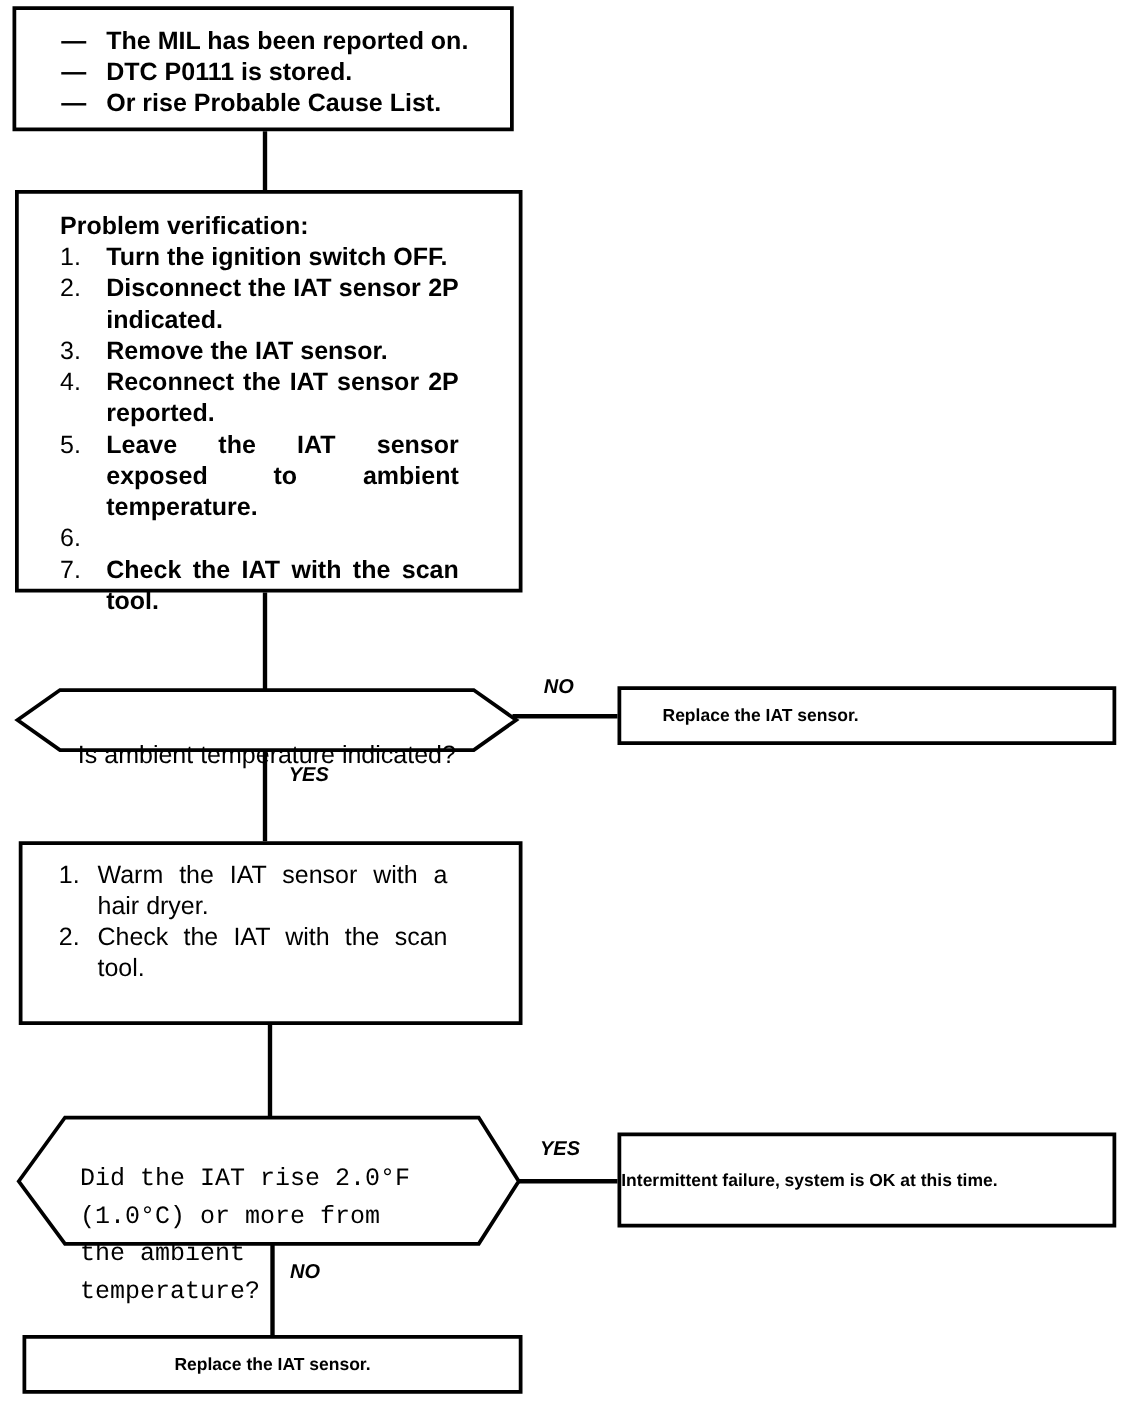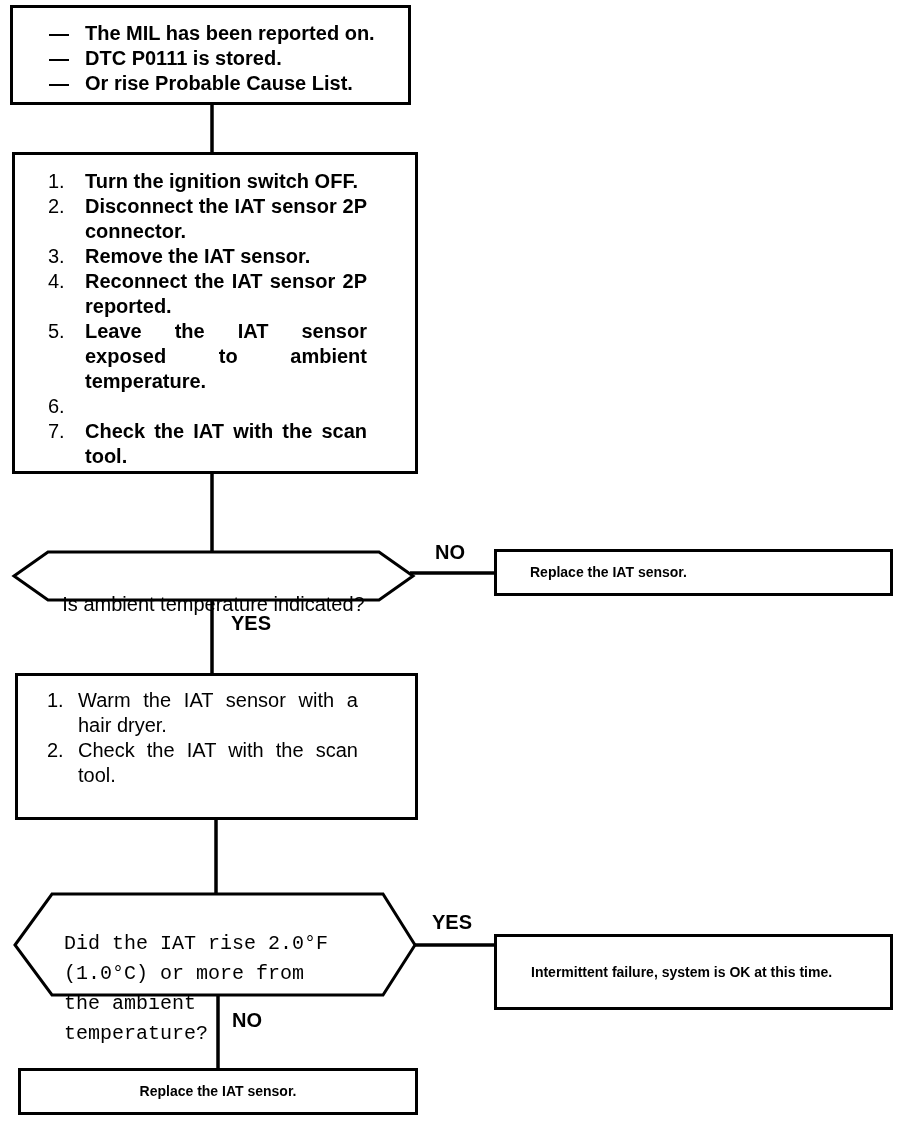--- a/index.html
+++ b/index.html
@@ -86,21 +86,22 @@
   .hex2-text {
     left: 64px;
     top: 901px;
     width: 280px;
     line-height: 30px;
     font-family: Liberation Mono, monospace;
   }
   .branch-label {
     position: absolute;
     font-weight: bold;
-    font-size: 20px;
+    font-size: 16px;
+    font-style: italic;
   }
   .no-label-1  { left: 435px; top: 541px; }
   .yes-label-1 { left: 231px; top: 612px; }
   .yes-label-2 { left: 432px; top: 911px; }
   .no-label-2  { left: 232px; top: 1009px; }
   .action-box {
     display: flex;
     flex-direction: column;
     justify-content: center;
     font-weight: bold;
@@ -112,22 +113,20 @@
     top: 549px;
     width: 399px;
     height: 47px;
     padding-left: 33px;
   }
   .intermittent-box {
     left: 494px;
     top: 906px;
     width: 399px;
     height: 76px;
-    padding-left: 34px;
-    margin-top: 28px;
   }
   .intermittent-box .action-text { max-width: 335px; }
   .replace-box-2 {
     left: 18px;
     top: 1068px;
     width: 400px;
     height: 47px;
     text-align: center;
     padding-left: 0;
   }
@@ -158,27 +157,28 @@
       <span class="dash">—</span>
       <span>DTC P0111 is stored.</span>
     </div>
     <div class="dash-row">
       <span class="dash">—</span>
       <span>Or rise Probable Cause List.</span>
     </div>
   </div>
 
   <div class="box verify-box">
+    <div class="box-title">Problem verification:</div>
     <div class="step-row">
       <span class="step-num">1.</span>
       <span class="step-text">Turn the ignition switch OFF.</span>
     </div>
     <div class="step-row">
       <span class="step-num">2.</span>
-      <span class="step-text">Disconnect the IAT sensor 2P connector.</span>
+      <span class="step-text">Disconnect the IAT sensor 2P indicated.</span>
     </div>
     <div class="step-row">
       <span class="step-num">3.</span>
       <span class="step-text">Remove the IAT sensor.</span>
     </div>
     <div class="step-row">
       <span class="step-num">4.</span>
       <span class="step-text">Reconnect the IAT sensor 2P reported.</span>
     </div>
     <div class="step-row">

